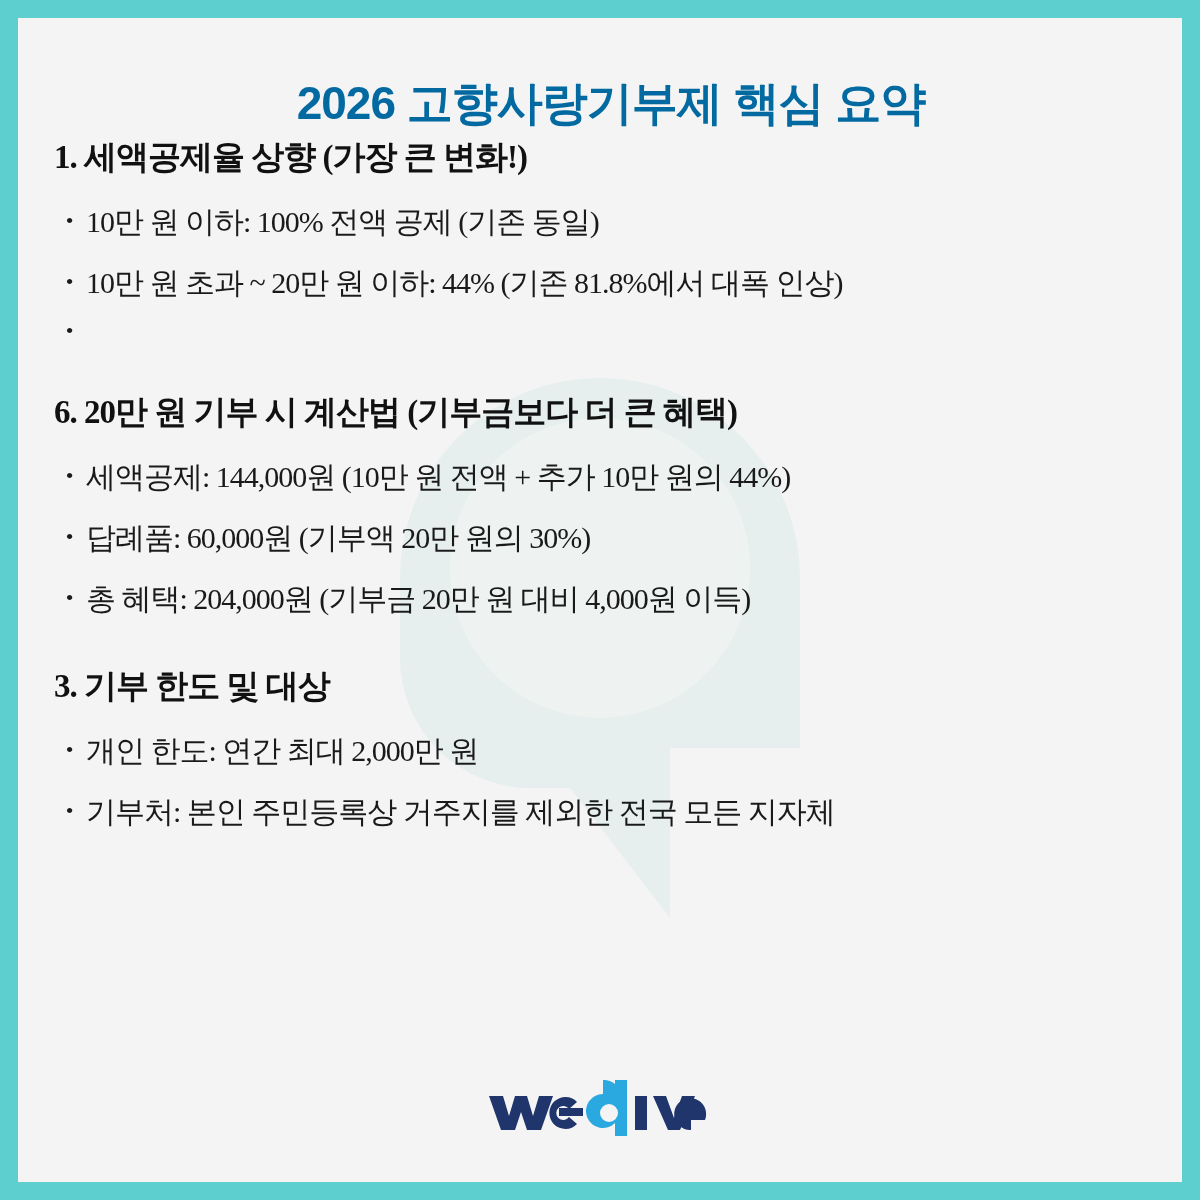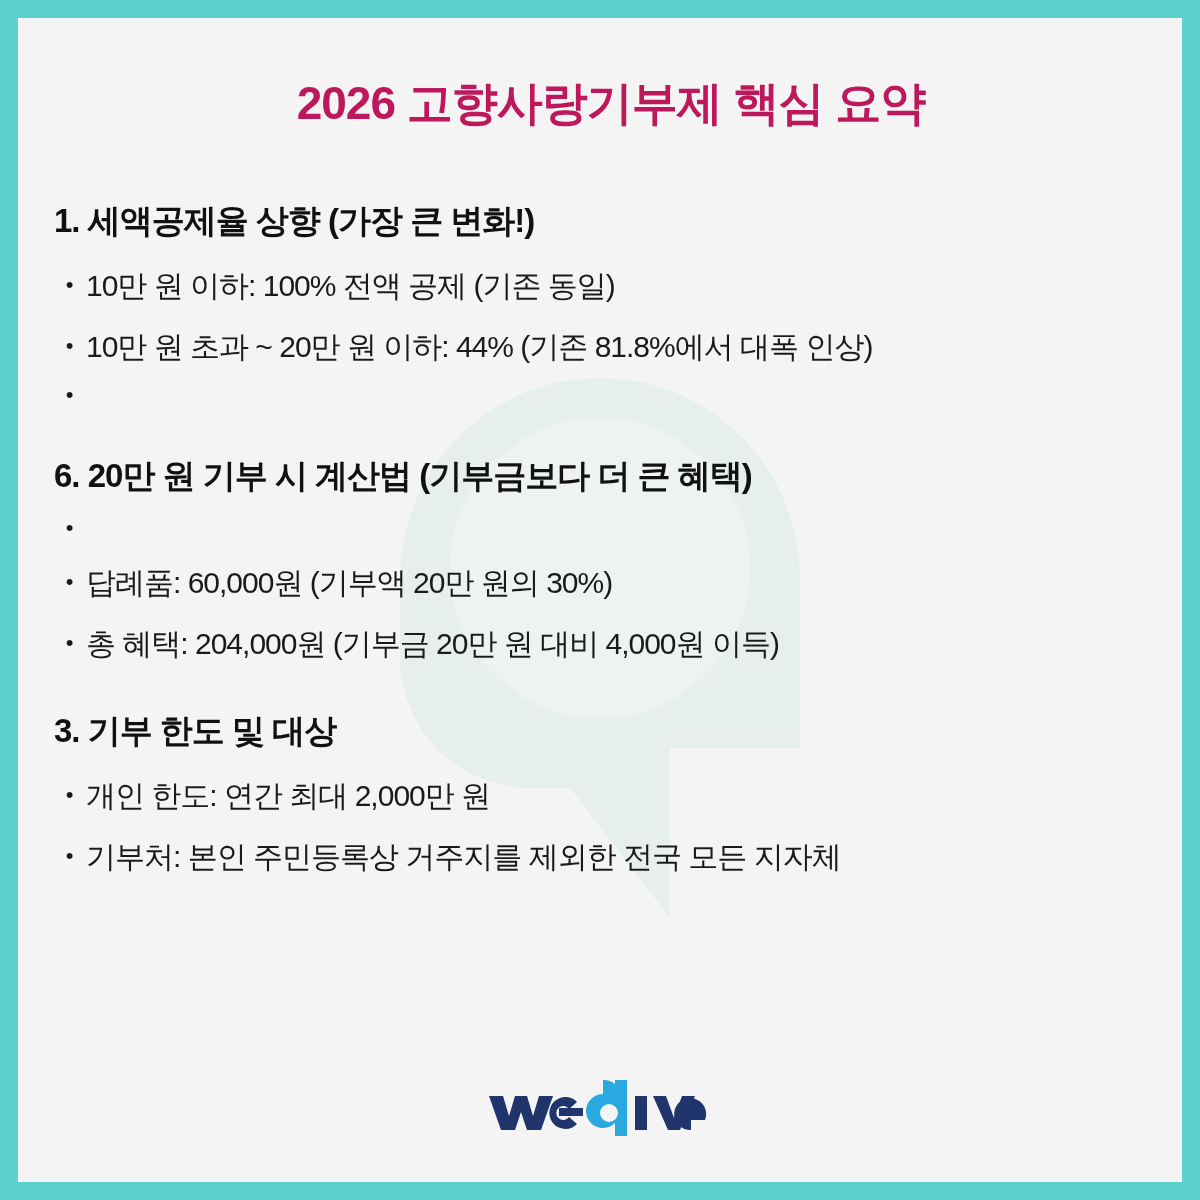--- a/index.html
+++ b/index.html
@@ -37,29 +37,29 @@
 
   .content {
     position: relative;
     z-index: 2;
     padding: 0;
   }
   .title {
     text-align: center;
     font-size: 46px;
     font-weight: bold;
-    color: #be185d;
+    color: #0369a1;
     letter-spacing: -1px;
     margin: 0;
     padding-top: 55px;
     padding-left: 22px;
   }
   .sections {
-    margin-top: 64px;
     padding: 0 34px 0 34px;
+    font-family: Liberation Serif, serif;
   }
   .section {
     margin-bottom: 34px;
   }
   .section-heading {
     font-size: 33px;
     font-weight: bold;
     color: #111111;
     letter-spacing: -1px;
     margin: 0 0 12px 0;
@@ -141,20 +141,21 @@
             <span class="bullet-dot">•</span>
           </li>
         </ul>
       </div>
 
       <div class="section">
         <h2 class="section-heading">6. 20만 원 기부 시 계산법 (기부금보다 더 큰 혜택)</h2>
         <ul class="bullet-list">
           <li class="bullet-item">
             <span class="bullet-dot">•</span>
+            <span class="bullet-text">세액공제: 144,000원 (10만 원 전액 + 추가 10만 원의 44%)</span>
           </li>
           <li class="bullet-item">
             <span class="bullet-dot">•</span>
             <span class="bullet-text">답례품: 60,000원 (기부액 20만 원의 30%)</span>
           </li>
           <li class="bullet-item">
             <span class="bullet-dot">•</span>
             <span class="bullet-text">총 혜택: 204,000원 (기부금 20만 원 대비 4,000원 이득)</span>
           </li>
         </ul>

